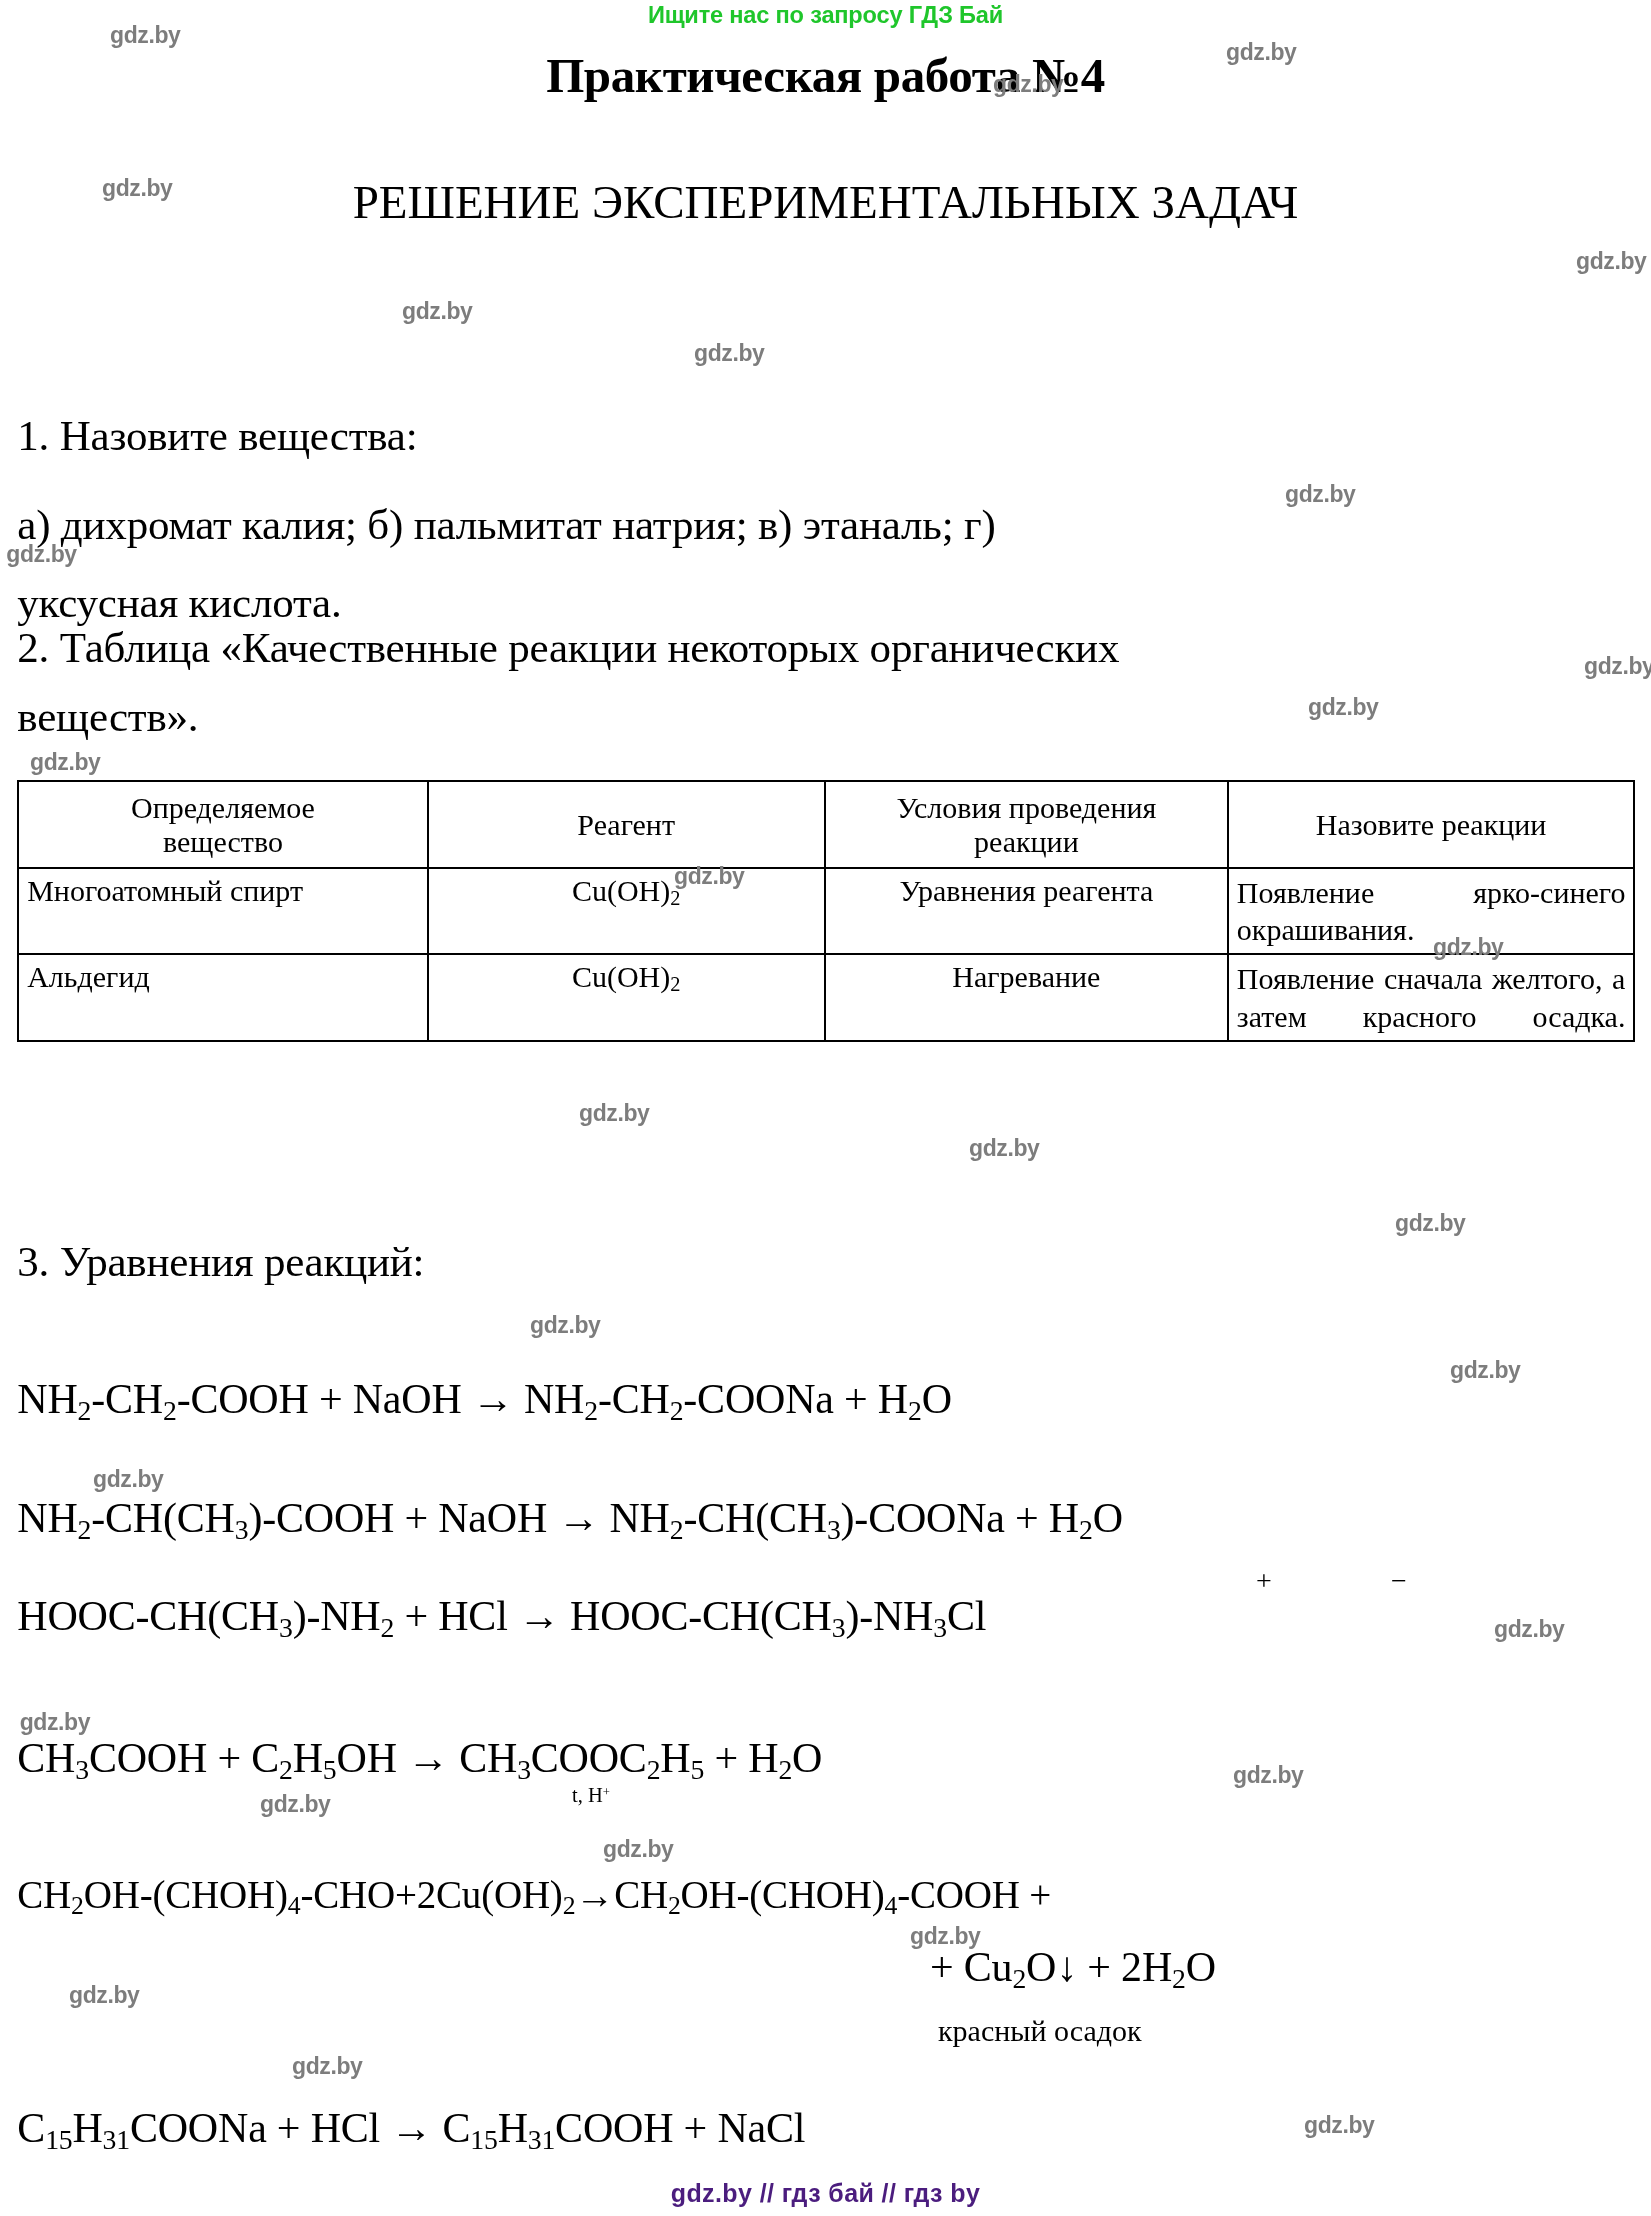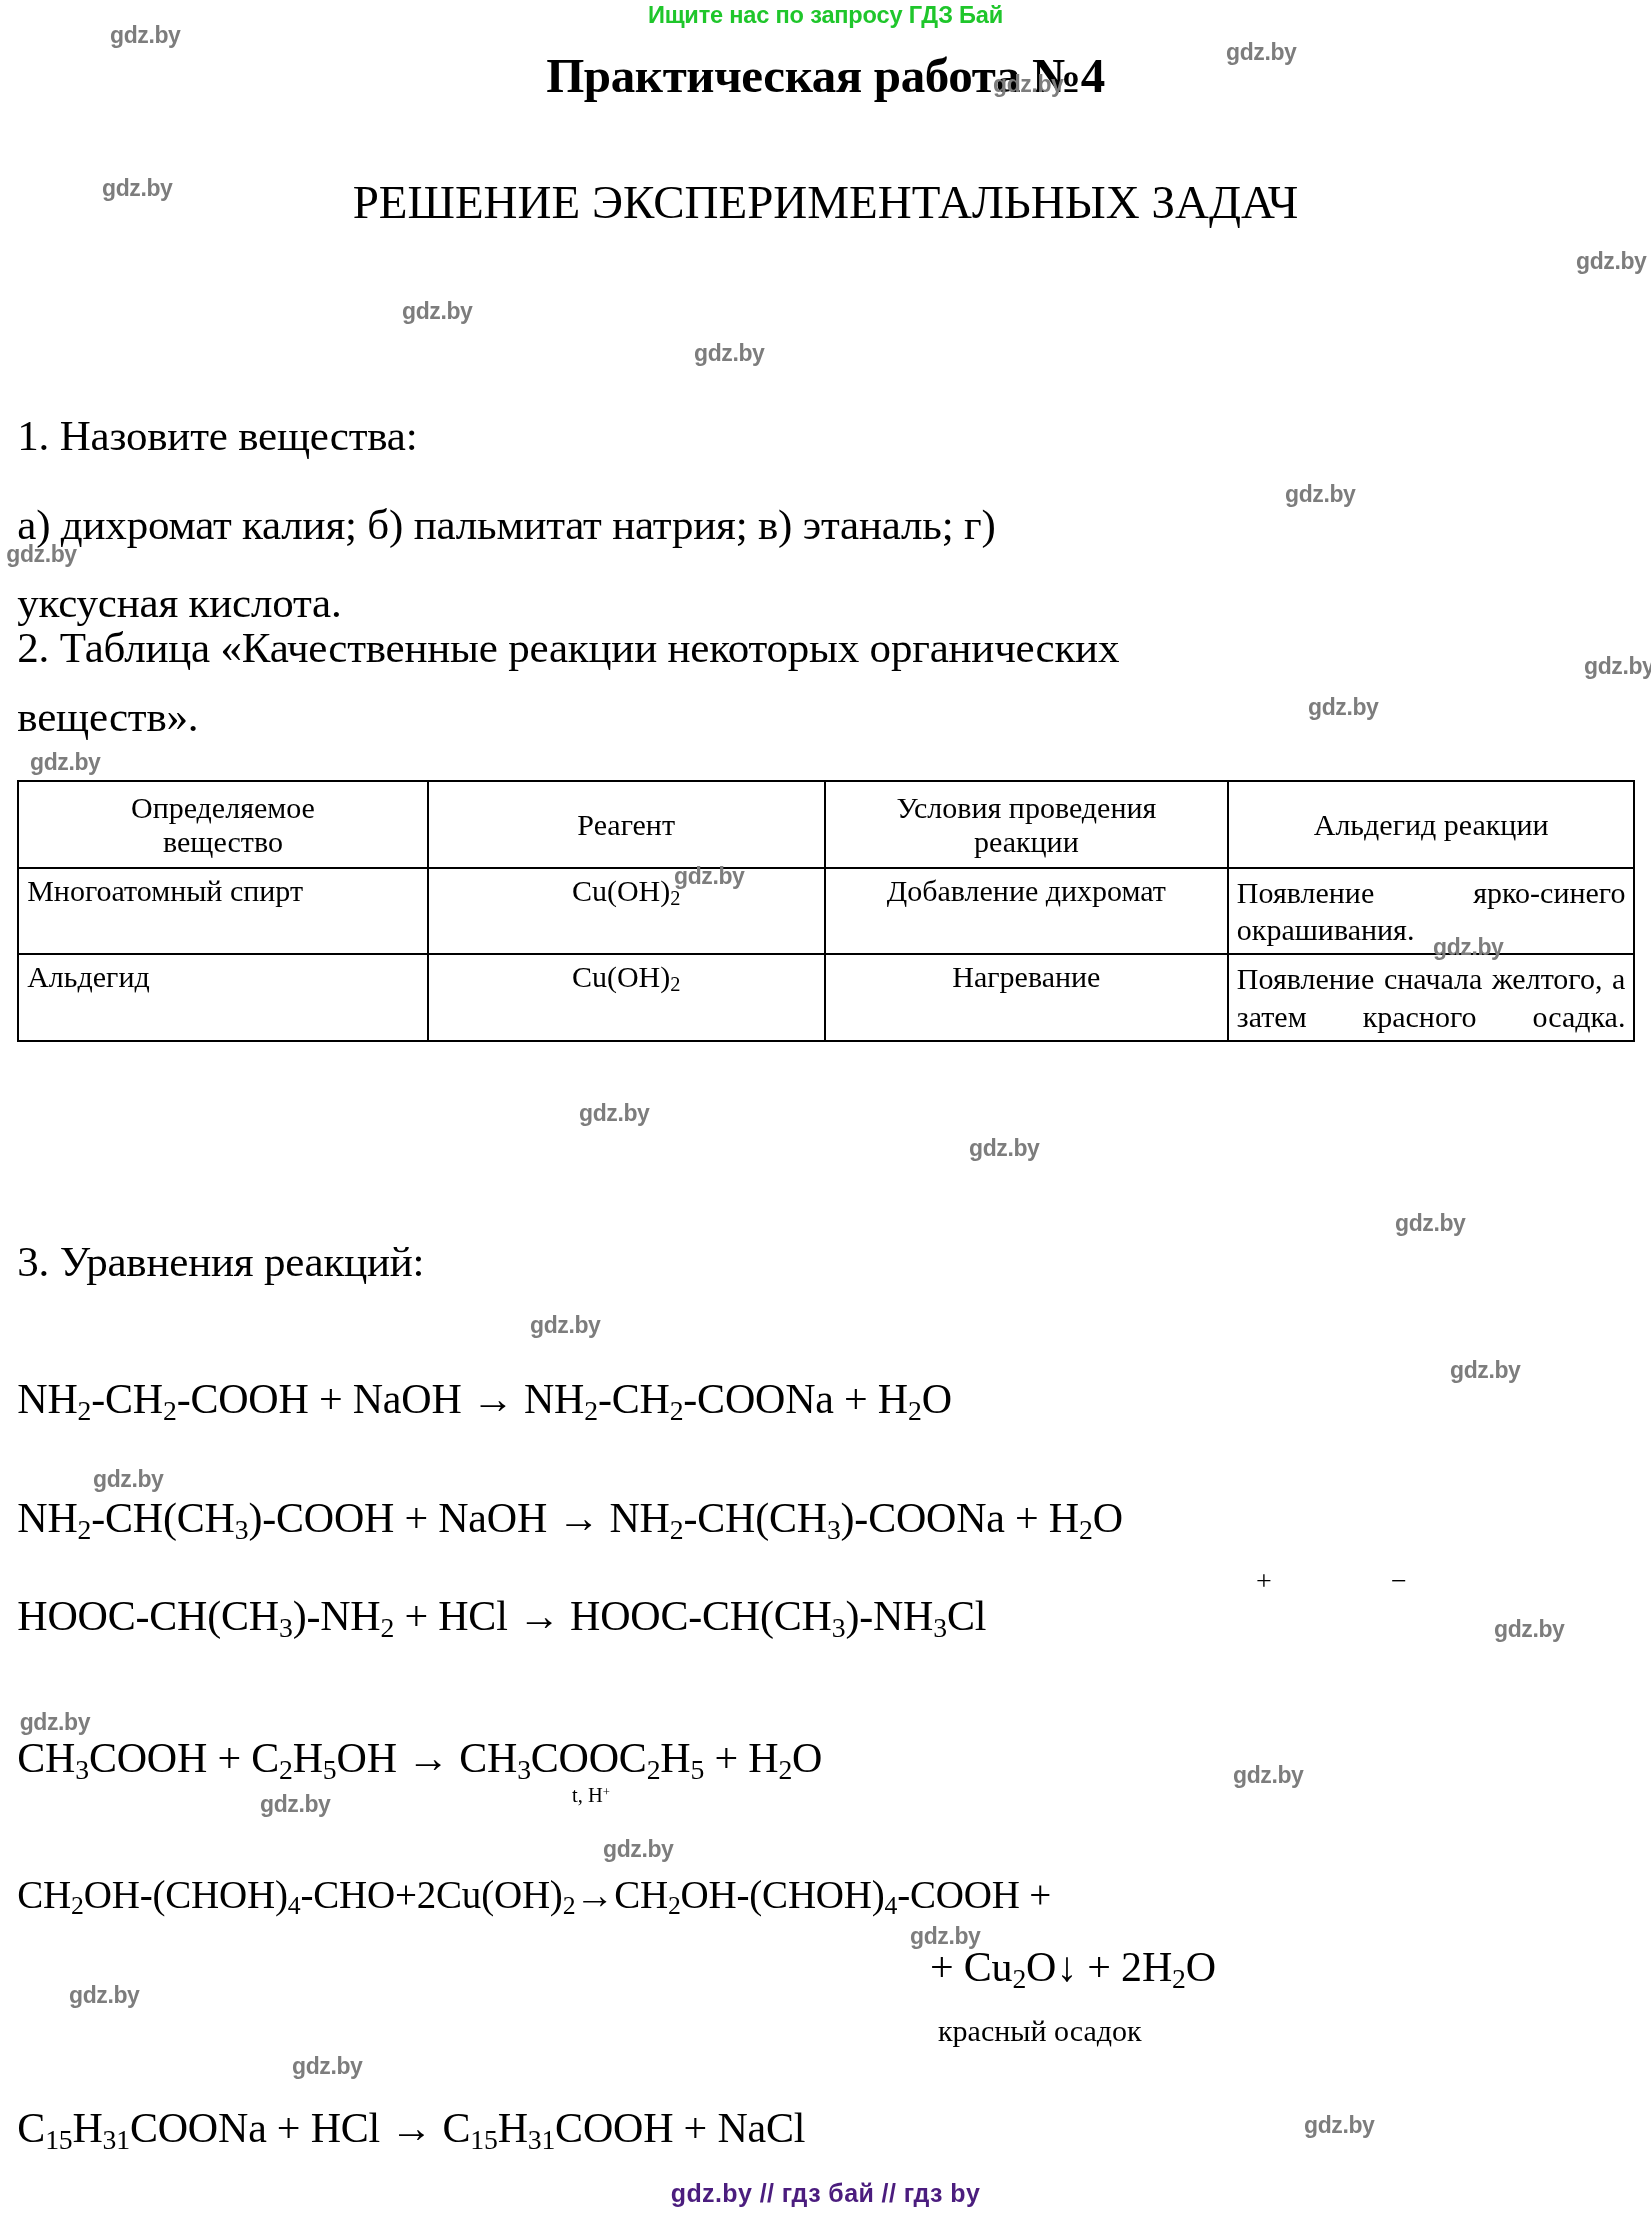--- a/index.html
+++ b/index.html
@@ -166,29 +166,29 @@
         <div>вещество</div>
       </td>
       <td class="col-b">
         <div>Реагент</div>
       </td>
       <td class="col-c">
         <div>Условия проведения</div>
         <div>реакции</div>
       </td>
       <td class="col-d" style="text-align:center">
-        <div>Альдегид реакции</div>
+        <div>Назовите реакции</div>
       </td>
     </tr>
   </thead>
   <tbody>
     <tr>
       <td class="col-a cell-left">Многоатомный спирт</td>
       <td class="col-b"><span>Cu(OH)</span><sub>2</sub></td>
-      <td class="col-c">Добавление дихромат</td>
+      <td class="col-c">Уравнения реагента</td>
       <td class="col-d cell-just">Появление ярко-синего окрашивания.</td>
     </tr>
     <tr class="r2">
       <td class="col-a cell-left">Альдегид</td>
       <td class="col-b"><span>Cu(OH)</span><sub>2</sub></td>
       <td class="col-c">Нагревание</td>
       <td class="col-d cell-just">Появление сначала желтого, а затем красного осадка.</td>
     </tr>
   </tbody>
 </table>

